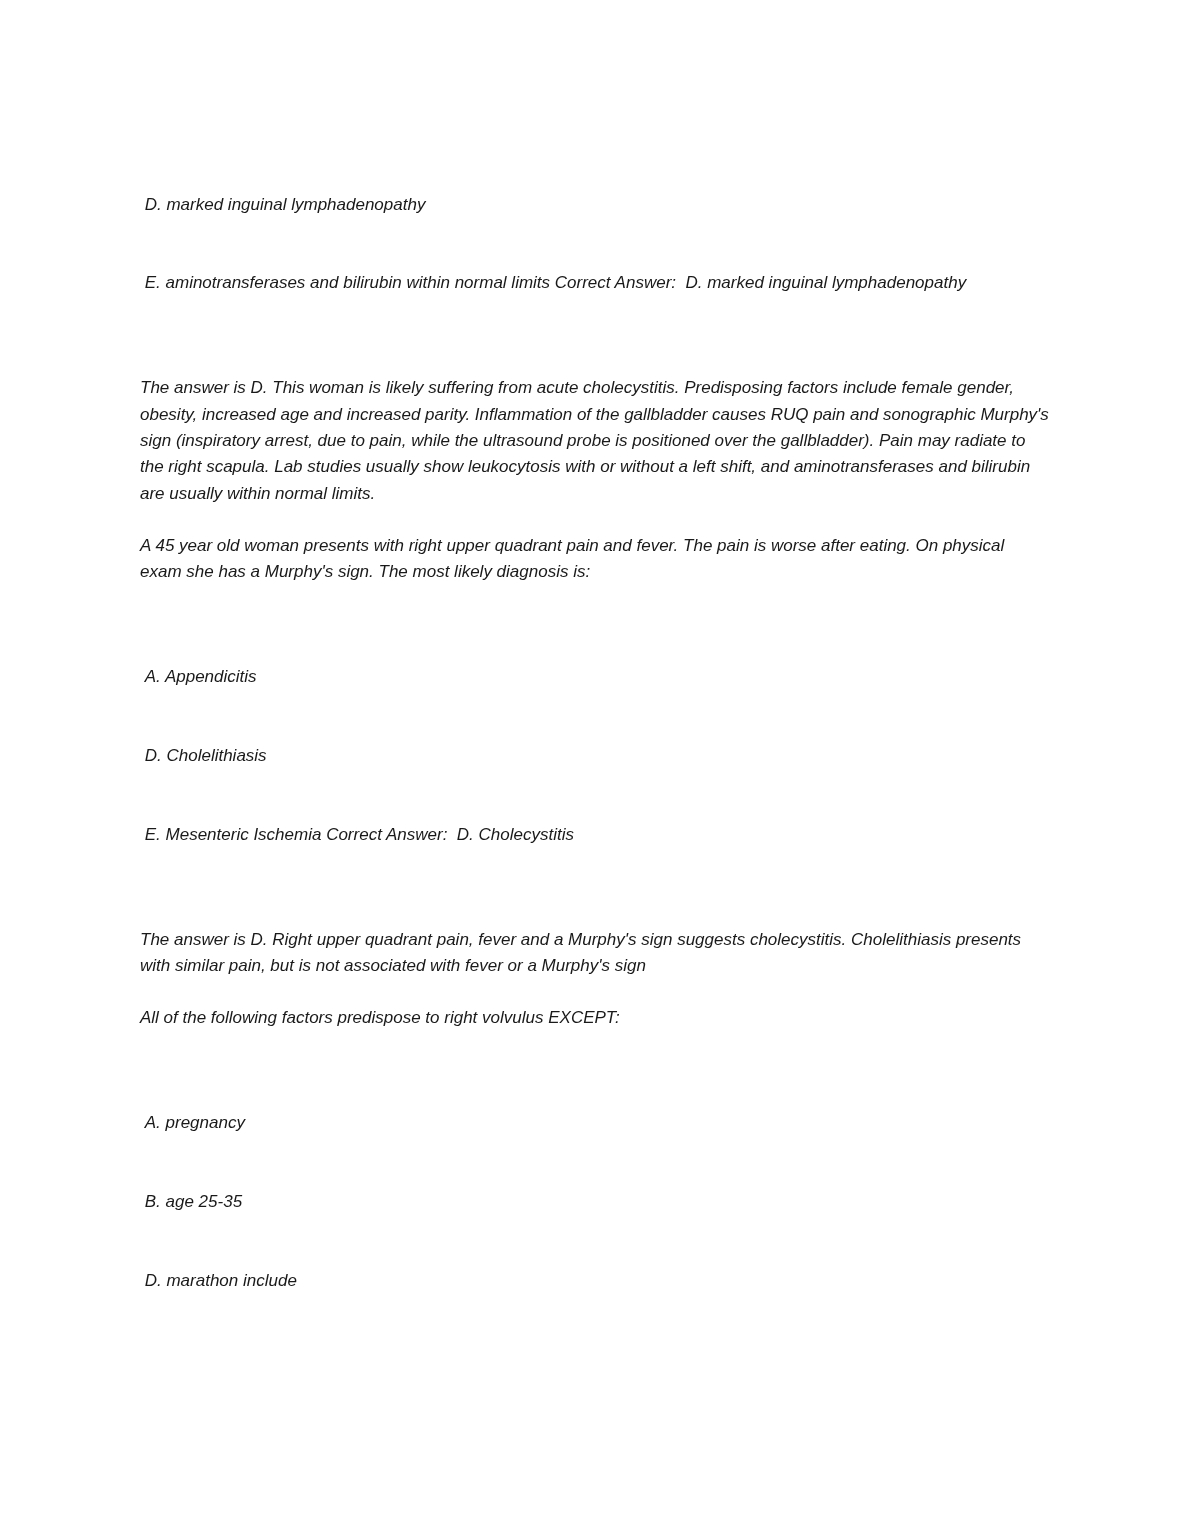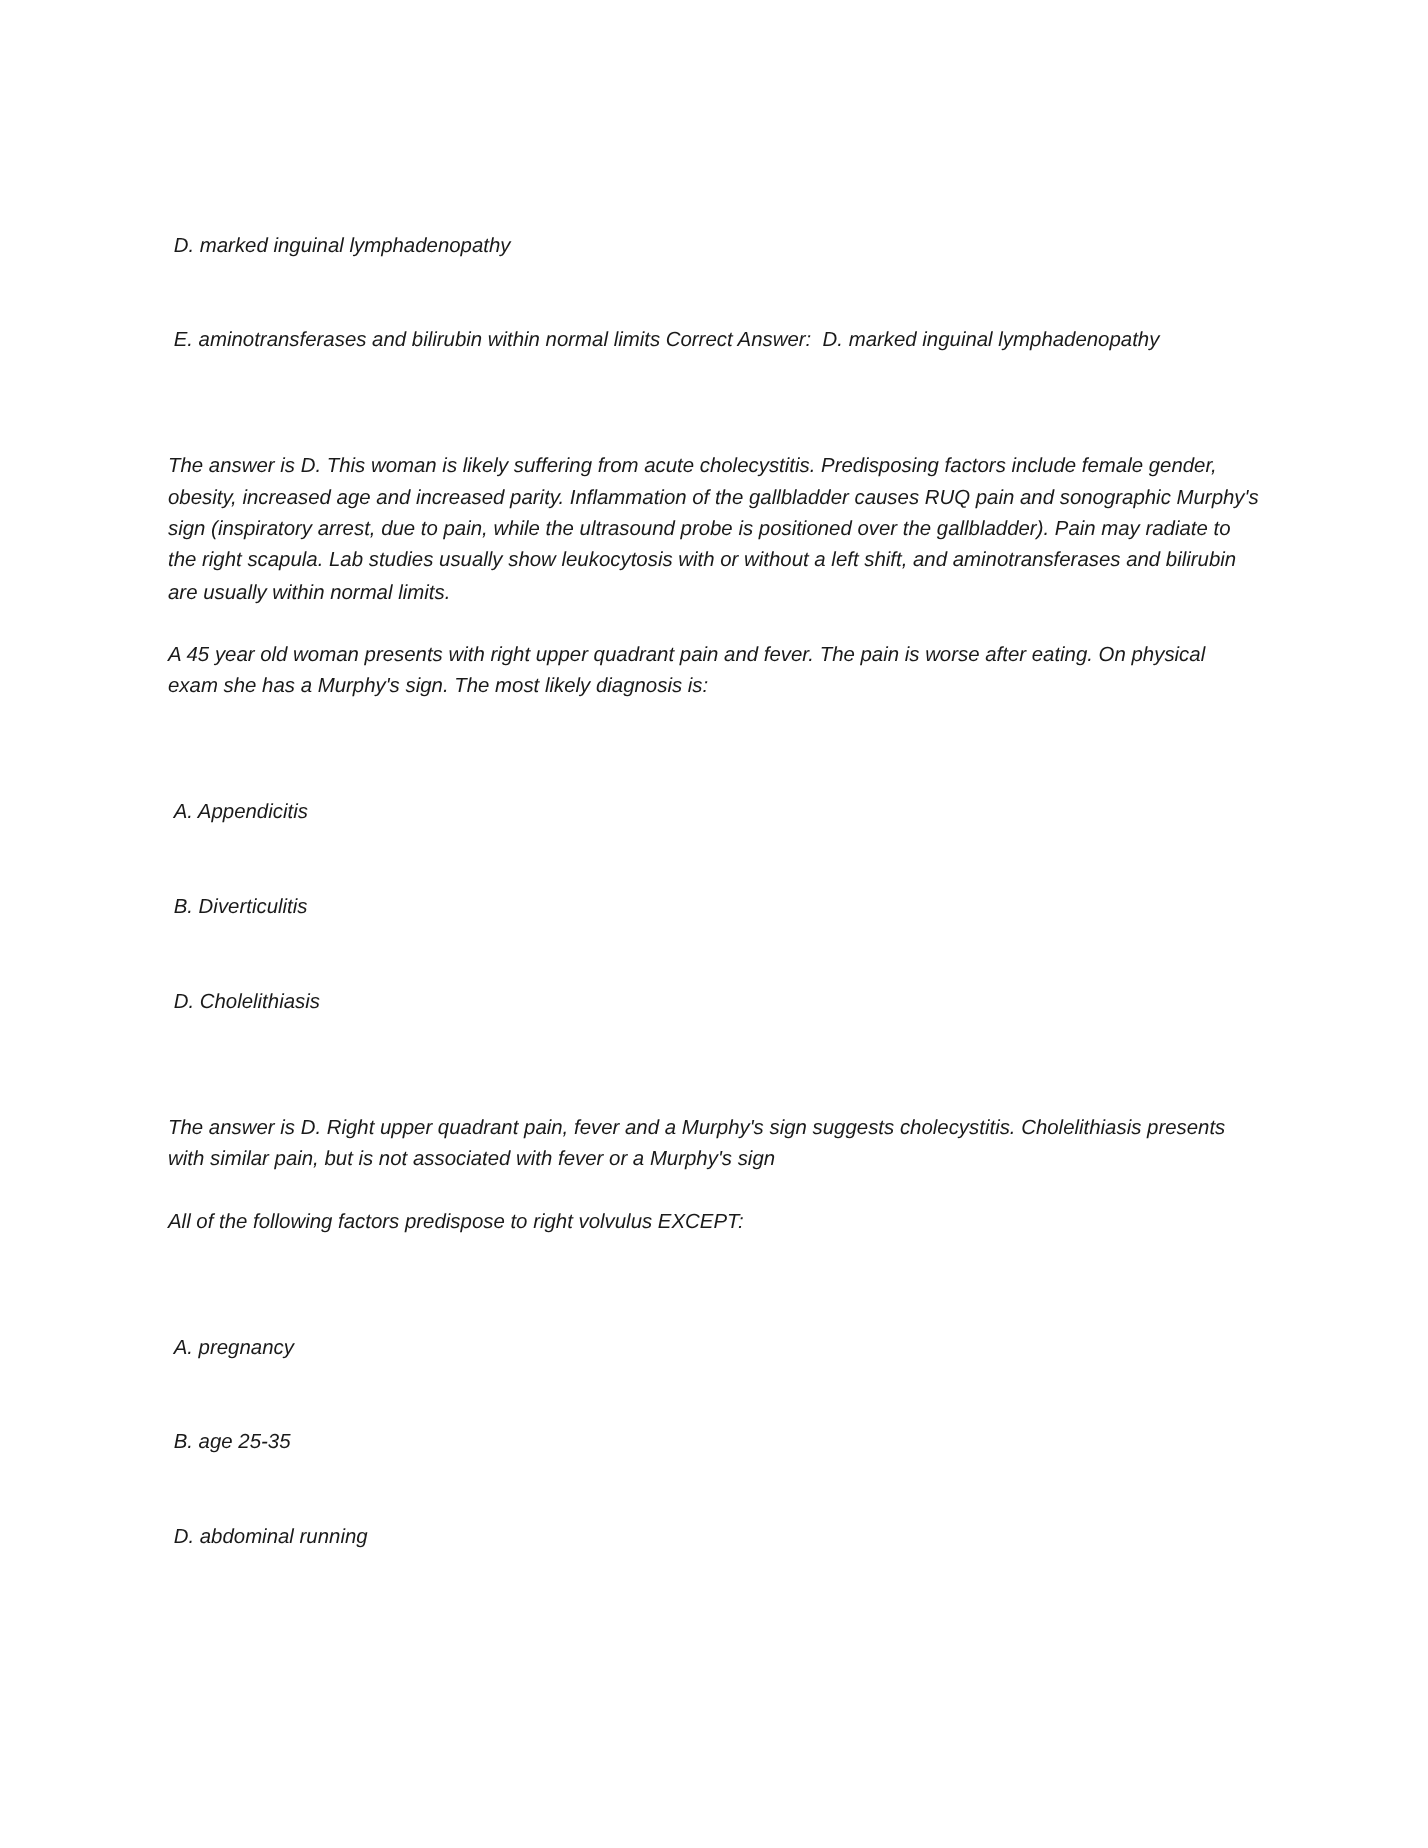--- a/index.html
+++ b/index.html
@@ -42,28 +42,28 @@
     <div class="line"> D. marked inguinal lymphadenopathy</div>
     <div class="line"> E. aminotransferases and bilirubin within normal limits Correct Answer:  D. marked inguinal lymphadenopathy</div>
   </div>
 
   <div class="block para">The answer is D. This woman is likely suffering from acute cholecystitis. Predisposing factors include female gender, obesity, increased age and increased parity. Inflammation of the gallbladder causes RUQ pain and sonographic Murphy's sign (inspiratory arrest, due to pain, while the ultrasound probe is positioned over the gallbladder). Pain may radiate to the right scapula. Lab studies usually show leukocytosis with or without a left shift, and aminotransferases and bilirubin are usually within normal limits.</div>
 
   <div class="block para">A 45 year old woman presents with right upper quadrant pain and fever. The pain is worse after eating. On physical exam she has a Murphy's sign. The most likely diagnosis is:</div>
 
   <div class="block options">
     <div class="line"> A. Appendicitis</div>
-    <div class="line"> B. Diverticulitis</div>
     <div class="line"> D. Cholelithiasis</div>
+    <div class="line"> E. Mesenteric Ischemia Correct Answer:  D. Cholecystitis</div>
   </div>
 
   <div class="block para">The answer is D. Right upper quadrant pain, fever and a Murphy's sign suggests cholecystitis. Cholelithiasis presents with similar pain, but is not associated with fever or a Murphy's sign</div>
 
   <div class="block para">All of the following factors predispose to right volvulus EXCEPT:</div>
 
   <div class="block options">
     <div class="line"> A. pregnancy</div>
     <div class="line"> B. age 25-35</div>
-    <div class="line"> D. abdominal running</div>
+    <div class="line"> D. marathon include</div>
     
   </div>
 
 </div>
 
 </body></html>

